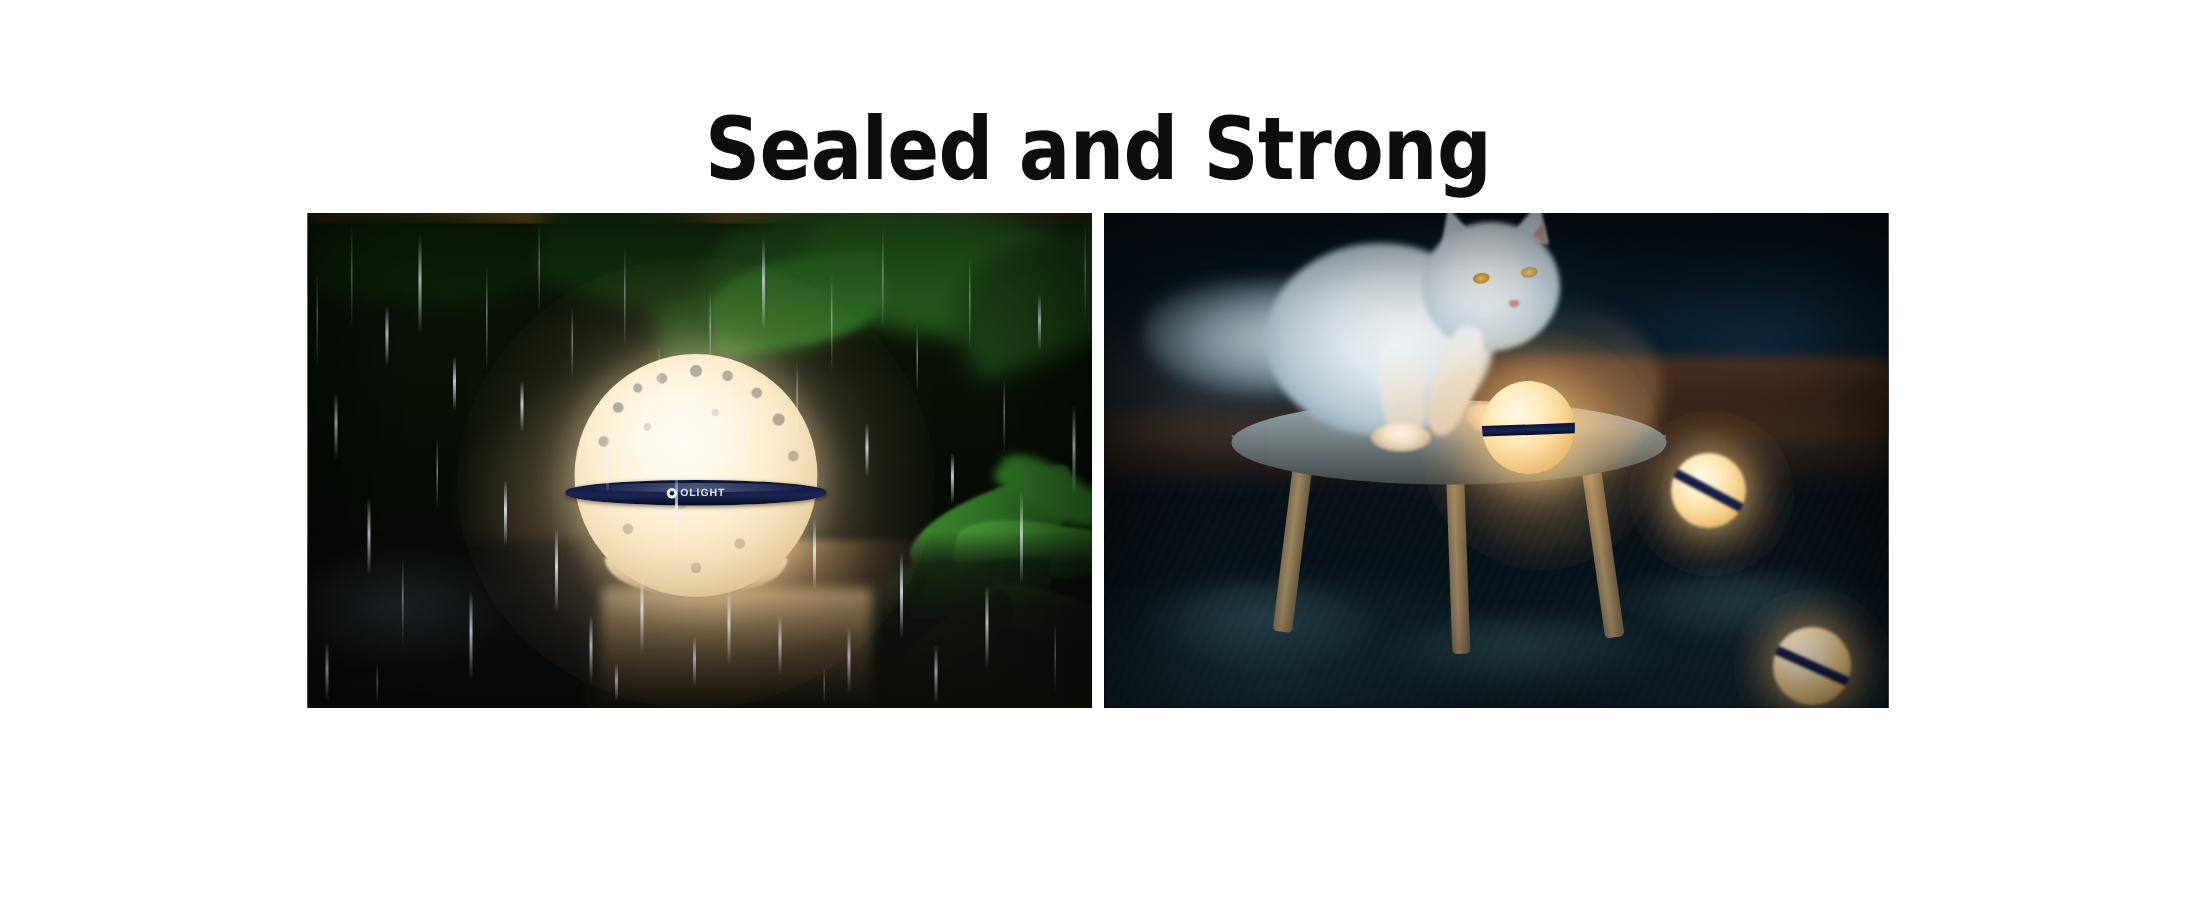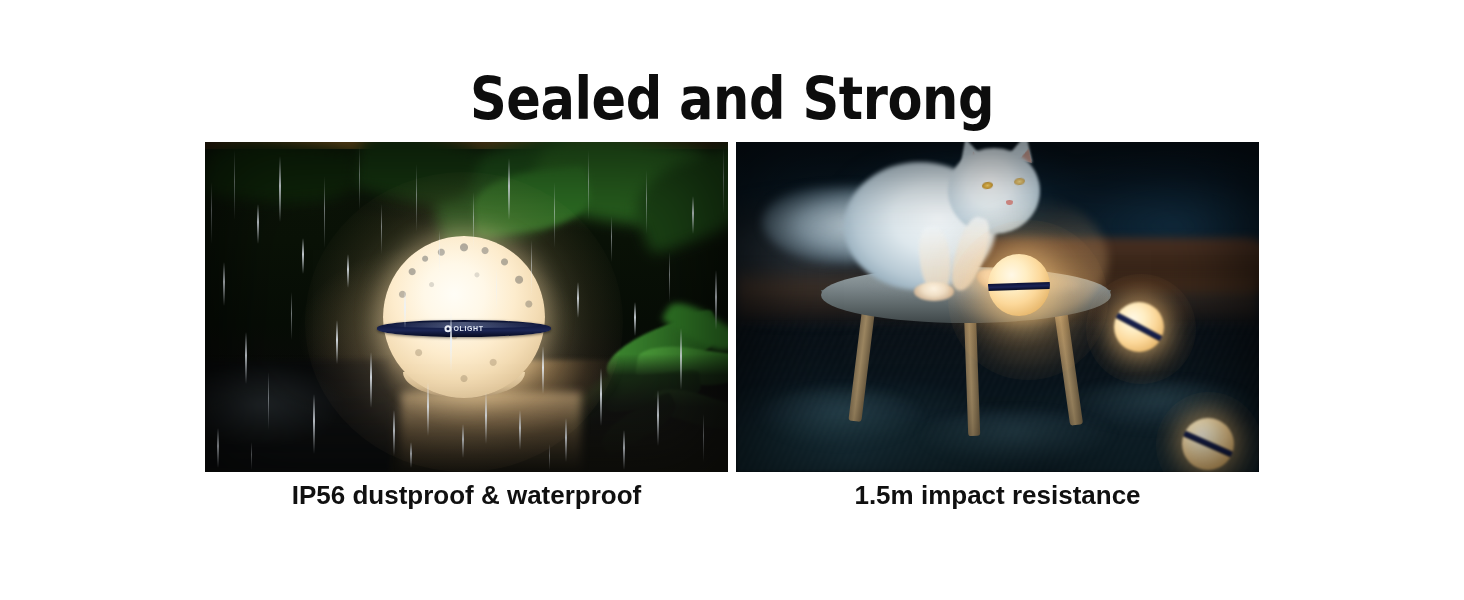--- a/index.html
+++ b/index.html
@@ -638,18 +638,14 @@
         <div class="mini-glow" style="left:420px;top:250px;width:106px;height:106px;"></div>
         <div class="mini-lamp" style="left:446px;top:276px;width:52px;height:52px;filter:blur(1.2px);box-shadow:0 0 18px 5px rgba(255,198,120,0.3);">
           <div class="band" style="top:44%;height:6px;transform:rotate(24deg);"></div>
         </div>
 
         <div class="panel-vignette"></div>
       </div>
     </div>
   </div>
 
-  <div class="captions">
-    <div class="caption">IP56 dustproof &amp; waterproof</div>
-    <div class="caption">1.5m impact resistance</div>
-  </div>
 
 </div>
 
 </body></html>

